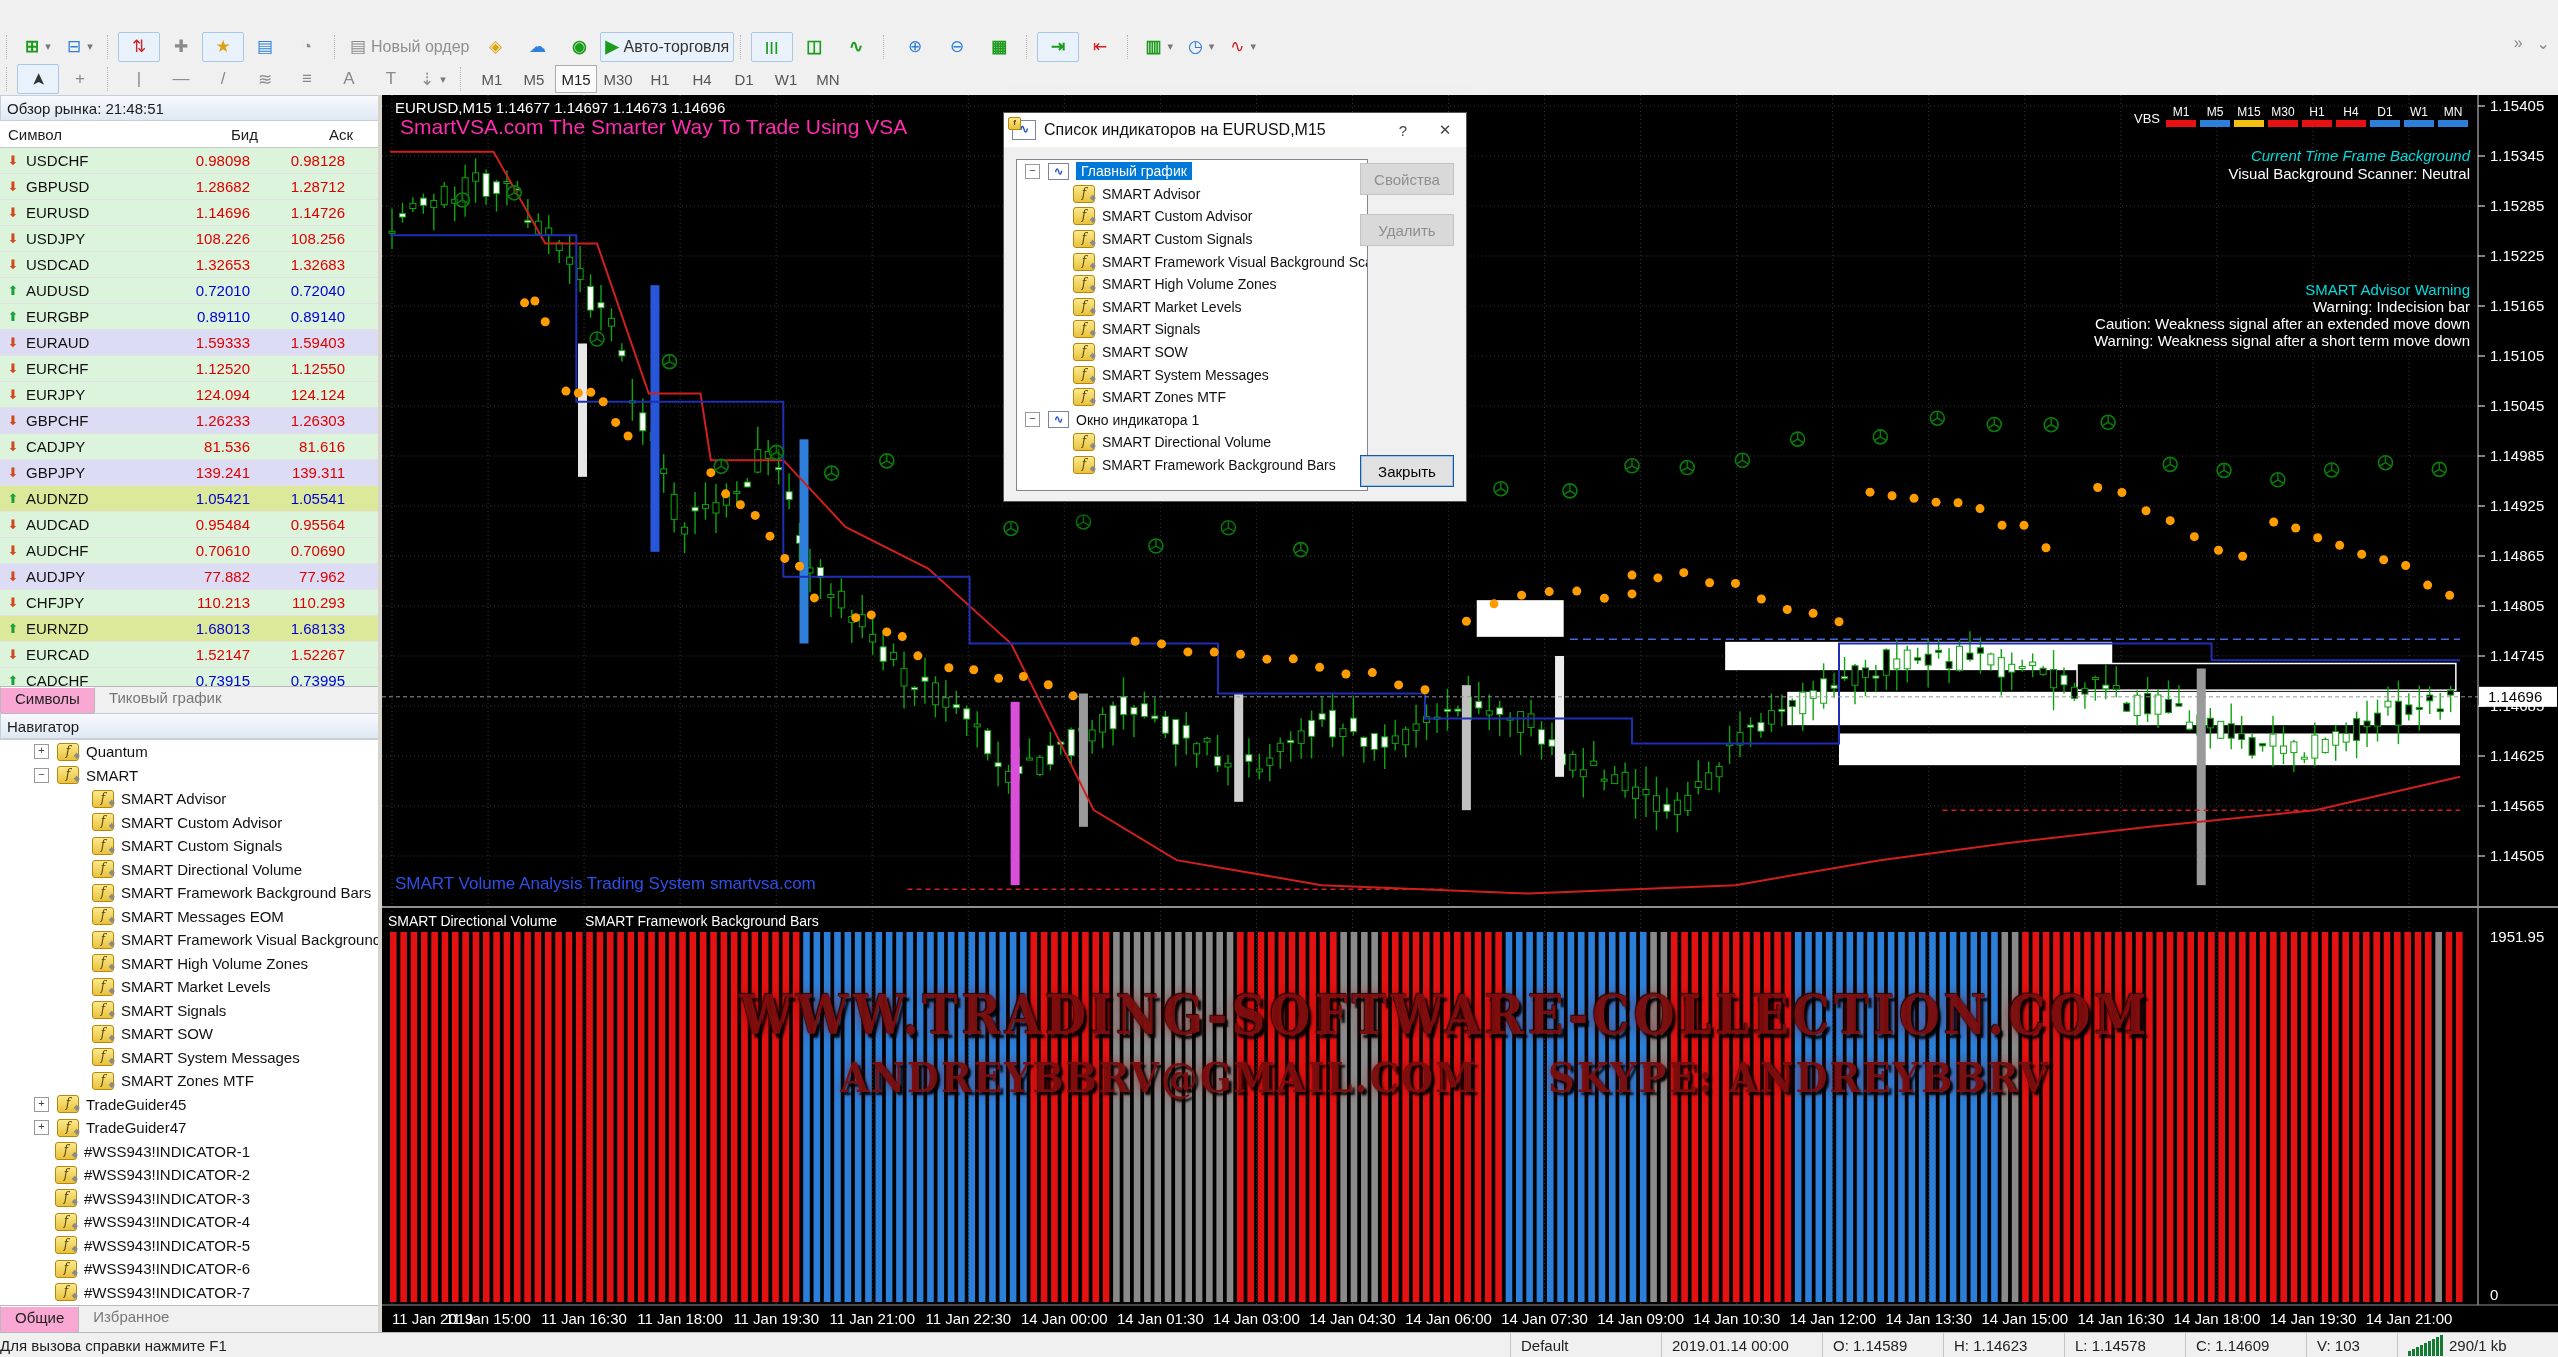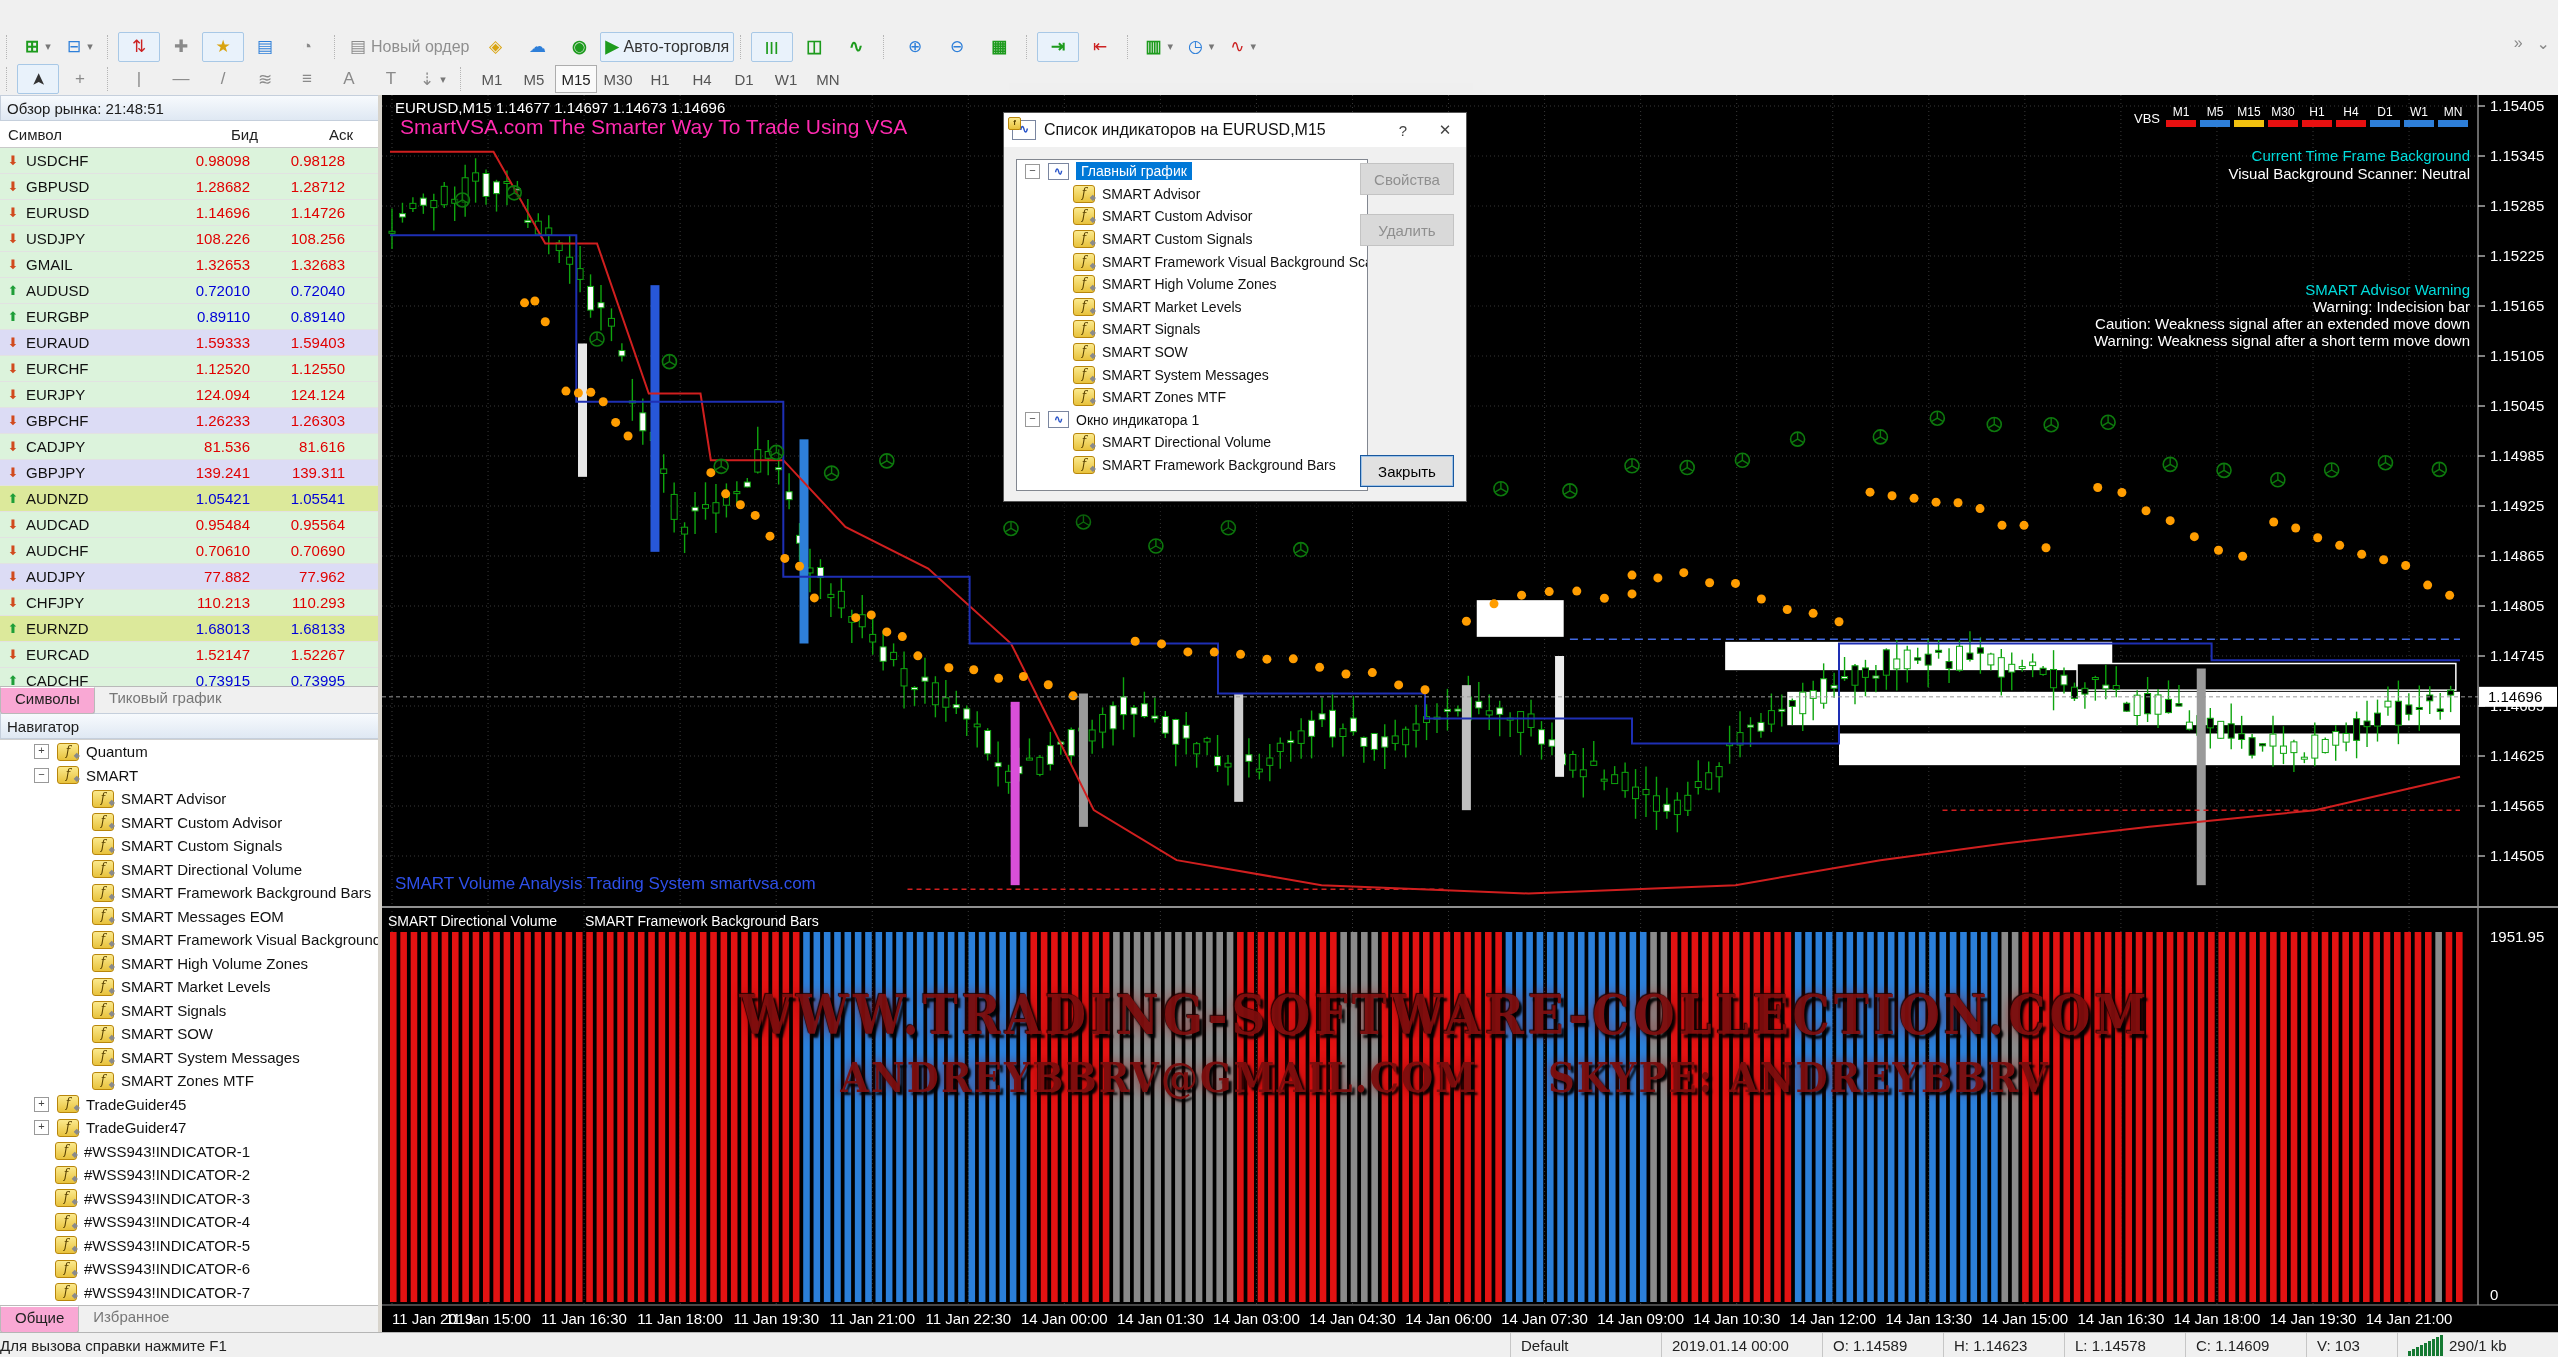--- a/index.html
+++ b/index.html
@@ -65,21 +65,21 @@
   
   #chart-svg{position:absolute;left:378px;top:95px;}
   .ovl{position:absolute;pointer-events:none;z-index:5;}
   #ohlc-hdr{left:395px;top:99px;color:#fff;font-size:15px;}
   #promo{left:400px;top:115px;color:#ff2bb0;font-size:21px;}
   #vbs{right:88px;top:106px;display:flex;align-items:flex-end;}
   #vbs .vbs-lbl{color:#fff;font-size:13px;margin-right:4px;padding-bottom:1px;}
   .vbs-cell{width:34px;display:flex;flex-direction:column;align-items:center;}
   .vbs-cell .l{color:#fff;font-size:12px;line-height:12px;}
   .vbs-cell .b{width:30px;height:7px;margin-top:2px;}
-  #scan1{right:88px;top:147px;color:#00dcdc;font-size:15px;text-align:right;}
+  #scan1{right:88px;top:147px;color:#00dcdc;font-size:15px;text-align:right;font-style:italic;}
   #scan2{right:88px;top:165px;color:#fff;font-size:15px;text-align:right;}
   #adv{right:88px;top:281px;text-align:right;font-size:15px;line-height:17px;color:#fff;}
   #adv .t{color:#00dcdc;}
   #footer-note{left:395px;top:874px;color:#2e4fe8;font-size:17px;}
   #watermark{left:430px;top:988px;width:2030px;text-align:center;opacity:.96;}
   #watermark .w1{font-family:"DejaVu Serif",serif;font-weight:bold;font-size:47px;letter-spacing:4px;
      color:#7c0d0d;transform:scaleY(1.15);text-shadow:3px 3px 2px #000,-1px -1px 1px #200,0 0 12px rgba(140,0,0,.7);}
   #watermark .w2{margin-top:12px;font-family:"DejaVu Serif",serif;font-weight:bold;font-size:37px;letter-spacing:2px;
      color:#7c0d0d;transform:scaleY(1.12);text-shadow:3px 3px 2px #000,0 0 10px rgba(140,0,0,.7);}
   #watermark .gap{display:inline-block;width:70px;}
@@ -284,21 +284,21 @@
           <span class="mw-ask px-red">1.14726</span>
         </div>
         <div class="mw-row bg-g">
           <span class="mw-arrow dn">⬇</span>
           <span class="mw-sym">USDJPY</span>
           <span class="mw-bid px-red">108.226</span>
           <span class="mw-ask px-red">108.256</span>
         </div>
         <div class="mw-row bg-g">
           <span class="mw-arrow dn">⬇</span>
-          <span class="mw-sym">GMAIL</span>
+          <span class="mw-sym">USDCAD</span>
           <span class="mw-bid px-red">1.32653</span>
           <span class="mw-ask px-red">1.32683</span>
         </div>
         <div class="mw-row bg-g">
           <span class="mw-arrow up">⬆</span>
           <span class="mw-sym">AUDUSD</span>
           <span class="mw-bid px-blue">0.72010</span>
           <span class="mw-ask px-blue">0.72040</span>
         </div>
         <div class="mw-row bg-g">

